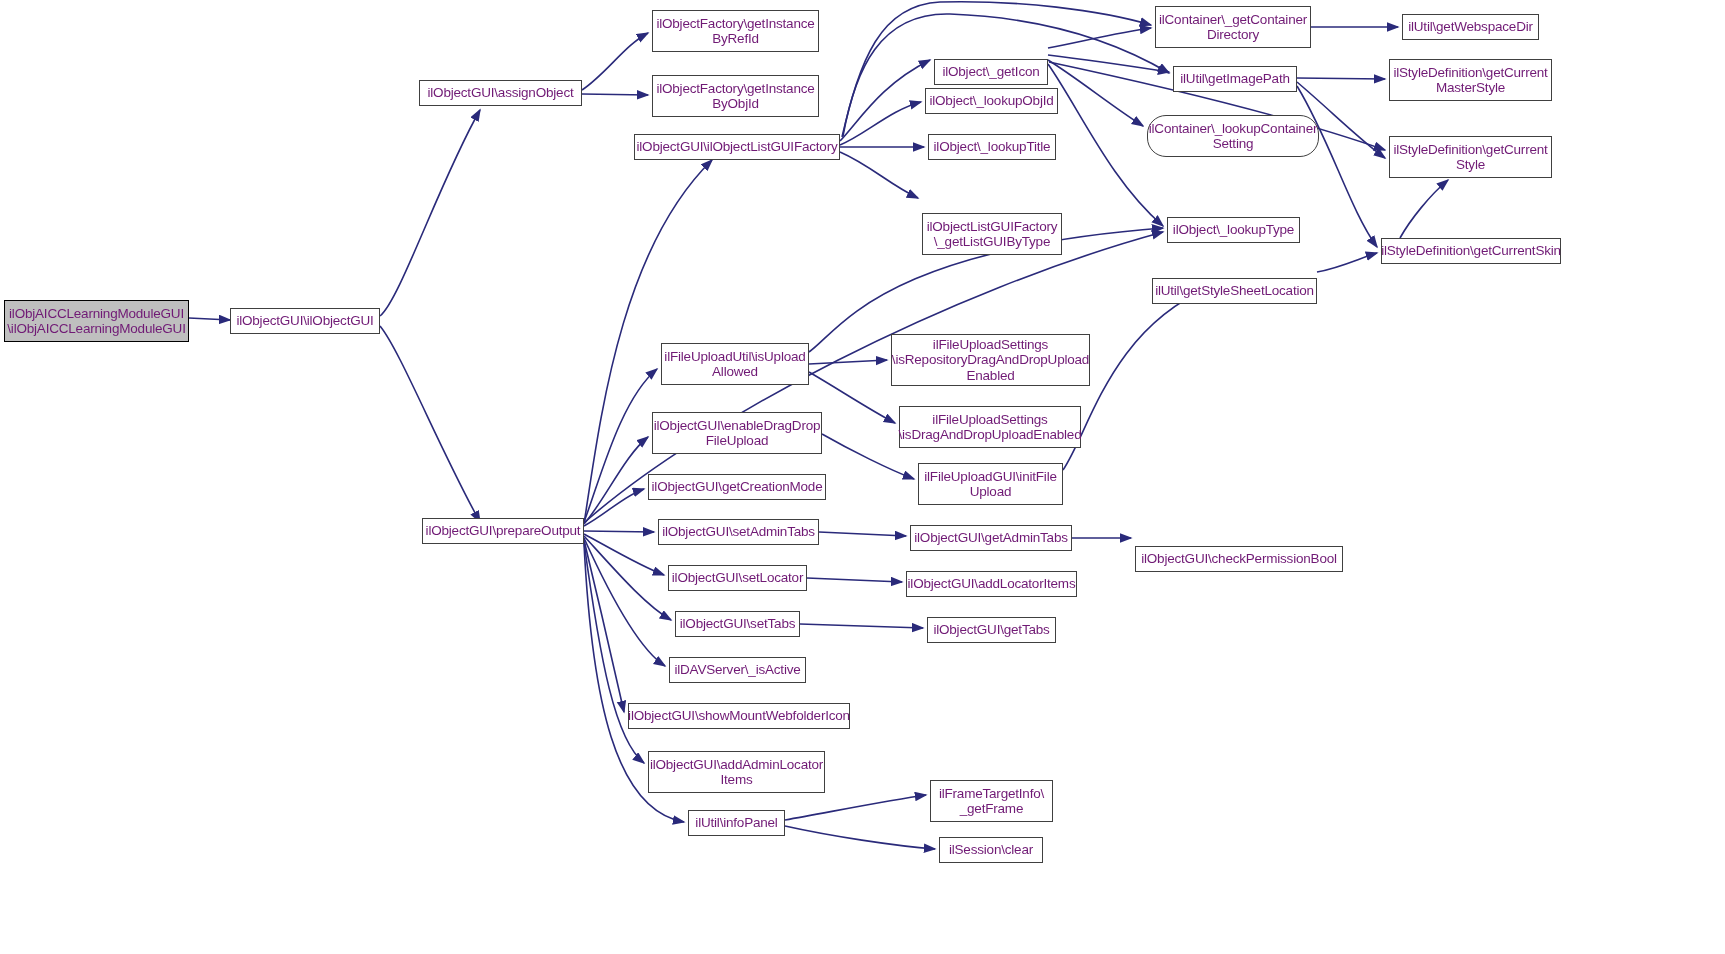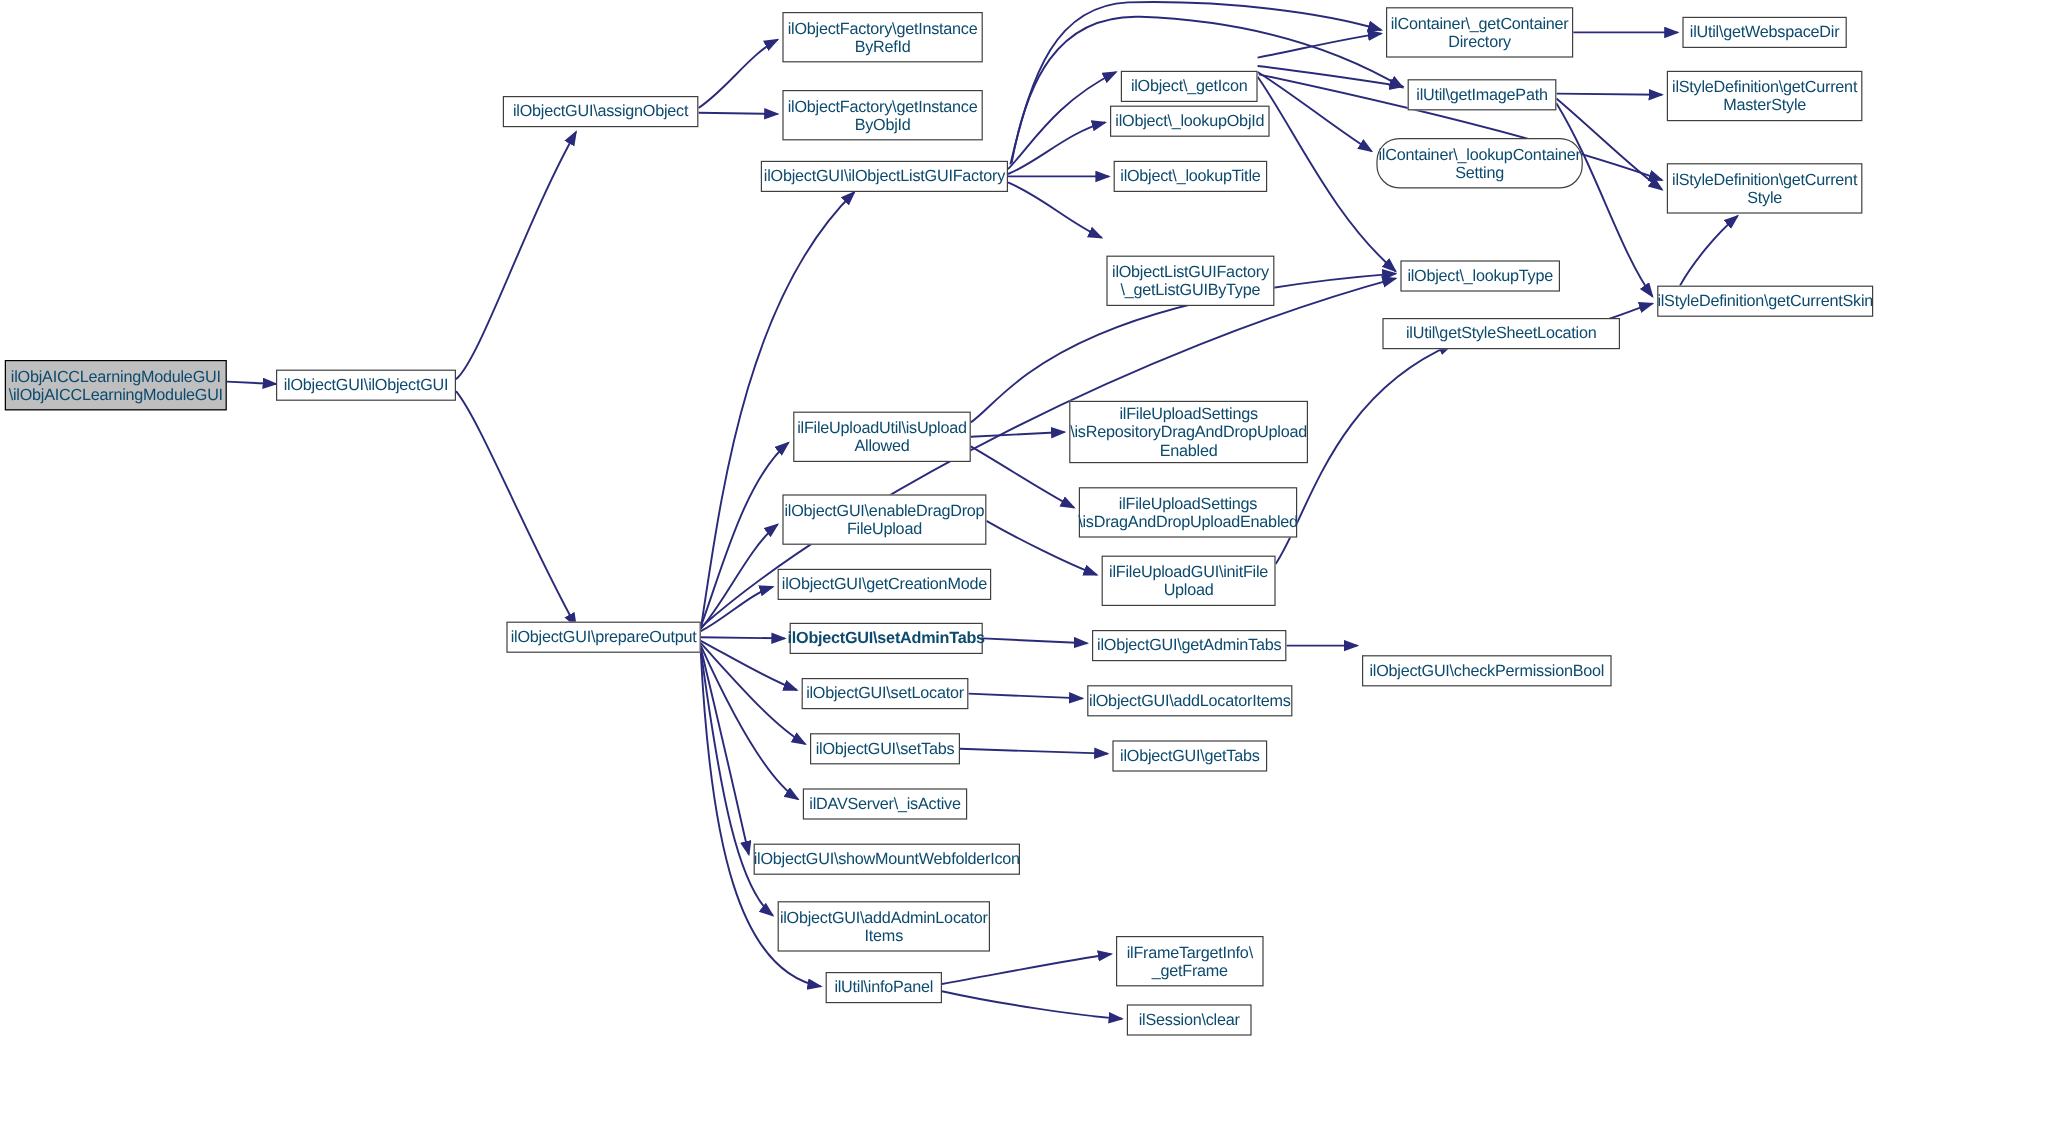--- a/index.html
+++ b/index.html
@@ -21,21 +21,21 @@
     top: 0;
     width: 1725px;
     height: 954px;
     pointer-events: none;
   }
   .node {
     position: absolute;
     box-sizing: border-box;
     border: 1px solid #404040;
     background: #ffffff;
-    color: #0c4a6e;
+    color: #701a75;
     font-size: 13.5px;
     line-height: 15.5px;
     letter-spacing: -0.2px;
     display: flex;
     align-items: center;
     justify-content: center;
     text-align: center;
     white-space: pre-line;
     padding: 0 4px;
     z-index: 5;
@@ -117,41 +117,41 @@
       <div class="node" style="left: 925px; top: 88px; width: 133px; height: 26px;">ilObject\_lookupObjId</div>
       <div class="node" style="left: 928px; top: 134px; width: 128px; height: 26px;">ilObject\_lookupTitle</div>
       <div class="node" style="left: 922px; top: 181px; width: 140px; height: 42px; margin-top: 32px;">ilObjectListGUIFactory
 \_getListGUIByType</div>
       <div class="node" style="left: 1155px; top: 6px; width: 156px; height: 42px;">ilContainer\_getContainer
 Directory</div>
       <div class="node" style="left: 1173px; top: 66px; width: 124px; height: 26px;">ilUtil\getImagePath</div>
       <div class="node" style="left: 1147px; top: 115px; width: 172px; height: 42px; border-radius: 19px;">ilContainer\_lookupContainer
 Setting</div>
       <div class="node" style="left: 1167px; top: 217px; width: 133px; height: 26px;">ilObject\_lookupType</div>
-      <div class="node" style="left: 1152px; top: 265px; width: 198px; height: 26px;">ilUtil\getStyleSheetLocation</div>
+      <div class="node" style="left: 1152px; top: 278px; width: 165px; height: 26px;">ilUtil\getStyleSheetLocation</div>
       <div class="node" style="left: 1402px; top: 14px; width: 137px; height: 26px;">ilUtil\getWebspaceDir</div>
       <div class="node" style="left: 1389px; top: 59px; width: 163px; height: 42px;">ilStyleDefinition\getCurrent
 MasterStyle</div>
       <div class="node" style="left: 1389px; top: 136px; width: 163px; height: 42px;">ilStyleDefinition\getCurrent
 Style</div>
       <div class="node" style="left: 1381px; top: 238px; width: 180px; height: 26px;">ilStyleDefinition\getCurrentSkin</div>
       <div class="node" style="left: 422px; top: 518px; width: 162px; height: 26px;">ilObjectGUI\prepareOutput</div>
       <div class="node" style="left: 661px; top: 343px; width: 148px; height: 42px;">ilFileUploadUtil\isUpload
 Allowed</div>
       <div class="node" style="left: 891px; top: 334px; width: 199px; height: 52px;">ilFileUploadSettings
 \isRepositoryDragAndDropUpload
 Enabled</div>
       <div class="node" style="left: 899px; top: 406px; width: 182px; height: 42px;">ilFileUploadSettings
 \isDragAndDropUploadEnabled</div>
       <div class="node" style="left: 652px; top: 412px; width: 170px; height: 42px;">ilObjectGUI\enableDragDrop
 FileUpload</div>
       <div class="node" style="left: 918px; top: 463px; width: 145px; height: 42px;">ilFileUploadGUI\initFile
 Upload</div>
       <div class="node" style="left: 648px; top: 474px; width: 178px; height: 26px;">ilObjectGUI\getCreationMode</div>
-      <div class="node" style="left: 658px; top: 519px; width: 161px; height: 26px; font-weight: bold;">ilObjectGUI\setAdminTabs</div>
+      <div class="node" style="left: 658px; top: 519px; width: 161px; height: 26px;">ilObjectGUI\setAdminTabs</div>
       <div class="node" style="left: 910px; top: 525px; width: 162px; height: 26px;">ilObjectGUI\getAdminTabs</div>
       <div class="node" style="left: 1135px; top: 546px; width: 208px; height: 26px;">ilObjectGUI\checkPermissionBool</div>
       <div class="node" style="left: 668px; top: 565px; width: 139px; height: 26px;">ilObjectGUI\setLocator</div>
       <div class="node" style="left: 906px; top: 571px; width: 171px; height: 26px;">ilObjectGUI\addLocatorItems</div>
       <div class="node" style="left: 675px; top: 611px; width: 125px; height: 26px;">ilObjectGUI\setTabs</div>
       <div class="node" style="left: 927px; top: 617px; width: 129px; height: 26px;">ilObjectGUI\getTabs</div>
       <div class="node" style="left: 669px; top: 657px; width: 137px; height: 26px; text-align: right;">ilDAVServer\_isActive</div>
       <div class="node" style="left: 628px; top: 703px; width: 222px; height: 26px;">ilObjectGUI\showMountWebfolderIcon</div>
       <div class="node" style="left: 648px; top: 751px; width: 177px; height: 42px;">ilObjectGUI\addAdminLocator
 Items</div>

